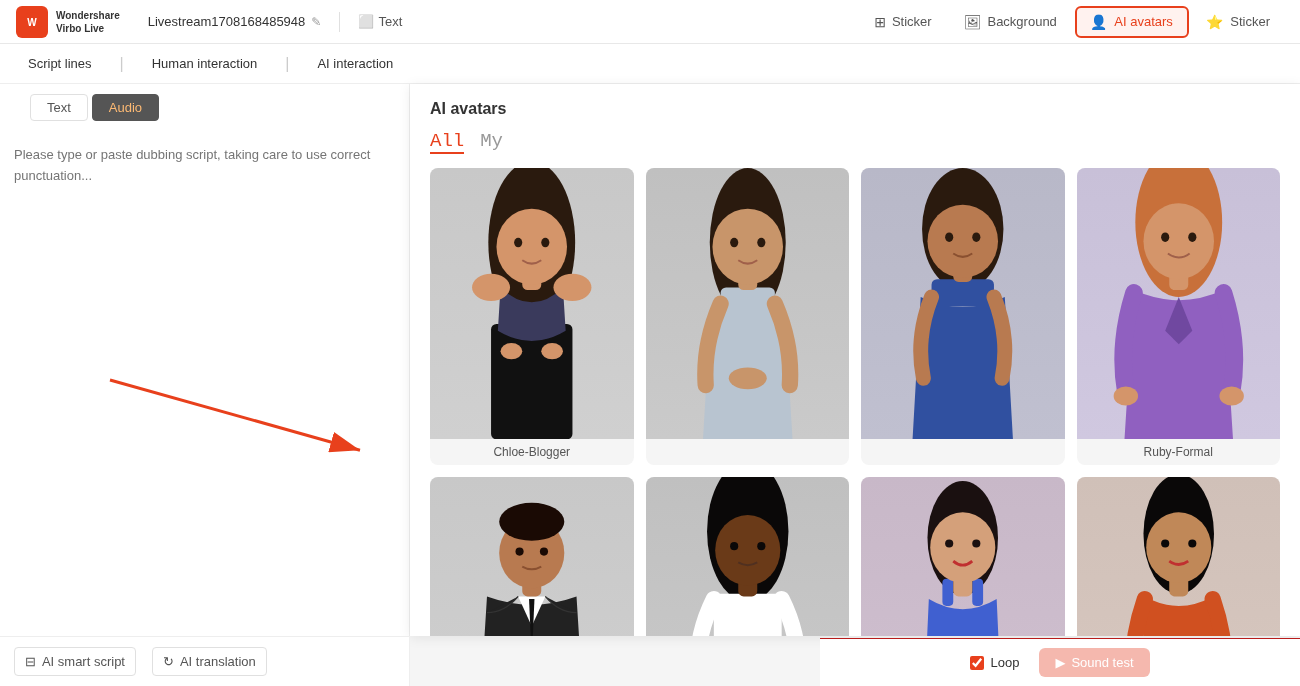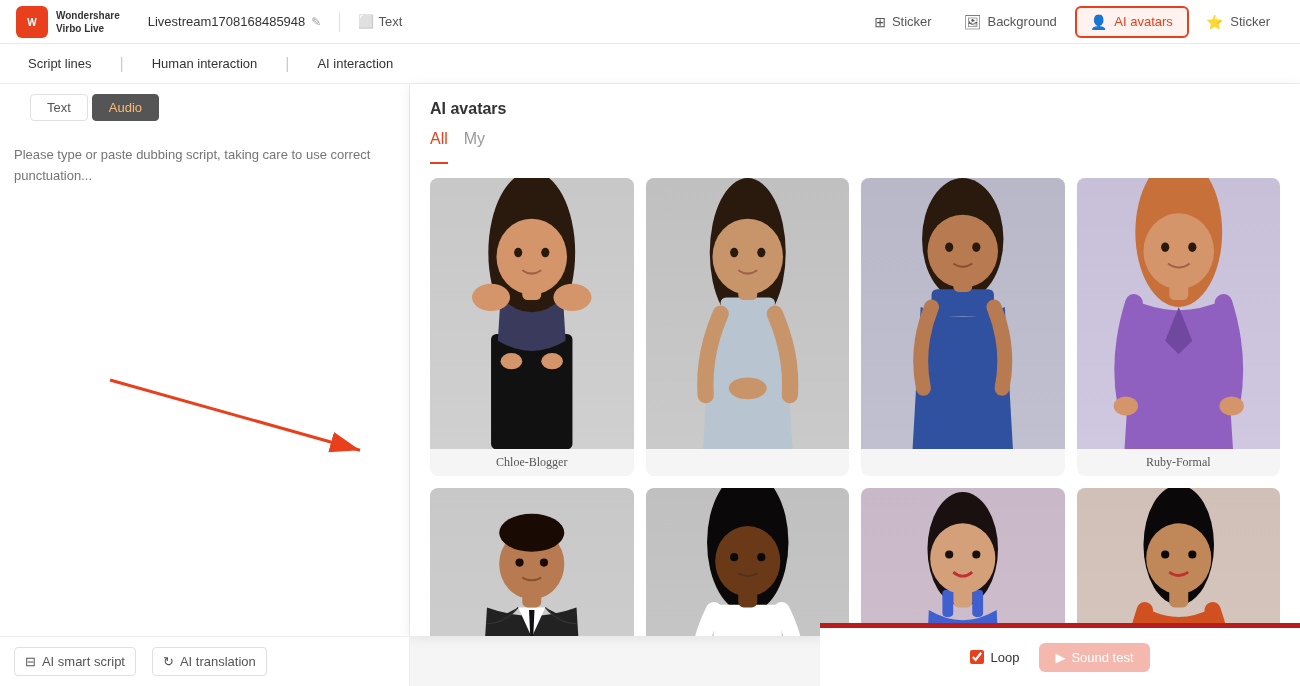--- a/index.html
+++ b/index.html
@@ -72,22 +72,22 @@
     .bottom-bar {
       position: absolute; bottom: 0; left: 0; width: 410px; height: 50px;
       background: #fff; border-top: 1px solid #eee; border-right: 1px solid #eee;
       display: flex; align-items: center; padding: 0 14px; gap: 16px;
     }
     .bottom-btn {
       display: flex; align-items: center; gap: 6px; font-size: 13px; color: #555;
       cursor: pointer; padding: 6px 10px; border-radius: 4px; border: 1px solid #e0e0e0; background: #fff;
     }
     .loop-area {
-      position: absolute; bottom: 0; left: 410px; right: 0; height: 63px;
-      background: #fff; border-top: 5px solid #b91c1c;
+      position: absolute; bottom: 0; left: 410px; right: 0; height: 48px;
+      background: #fff; border-top: 1px solid #b91c1c;
       display: flex; align-items: center; justify-content: center; gap: 20px;
     }
     .loop-check { display: flex; align-items: center; gap: 6px; font-size: 13px; color: #333; cursor: pointer; }
     .loop-checkbox { width: 14px; height: 14px; accent-color: #e8401c; }
     .sound-test-btn {
       display: flex; align-items: center; gap: 6px;
       background: #f5b8ae; color: #fff; border: none; border-radius: 6px;
       padding: 7px 16px; font-size: 13px; cursor: pointer;
     }
 
@@ -96,30 +96,30 @@
       flex: 1; background: #f5f5f5; position: relative;
     }
     .avatars-panel {
       position: absolute; top: 0; left: 0; right: 0; bottom: 50px;
       background: #fff; border-radius: 0; overflow-y: auto;
       padding: 16px 20px 10px;
       box-shadow: 0 2px 12px rgba(0,0,0,0.08);
     }
     .avatars-title { font-size: 16px; color: #333; font-weight: 600; margin-bottom: 12px; }
     .avatars-filter { display: flex; gap: 16px; margin-bottom: 14px; }
-    .filter-tab { font-size: 16px; color: #999; cursor: pointer; padding-bottom: 14px; }
+    .filter-tab { font-size: 19px; color: #999; cursor: pointer; padding-bottom: 0; font-family: Liberation Mono, monospace; }
     .filter-tab.active { color: #e8401c; border-bottom: 2px solid #e8401c; }
 
     
     .avatar-grid {
       display: grid; grid-template-columns: repeat(4, 1fr); gap: 12px;
     }
     .avatar-card {
       background: #f5f5f5; border-radius: 8px; overflow: hidden; cursor: pointer;
-      display: flex; flex-direction: column; align-items: center; font-family: Liberation Serif, serif;
+      display: flex; flex-direction: column; align-items: center;
     }
     .avatar-img {
       width: 100%; aspect-ratio: 3/4; background: #e8e8e8;
       display: flex; align-items: center; justify-content: center;
       overflow: hidden; position: relative;
     }
     .avatar-label { font-size: 12px; color: #555; padding: 6px 8px; text-align: center; width: 100%; }
 
     
     .av1 { background: linear-gradient(180deg, #c8c8c8 0%, #d0d0d0 100%); }

